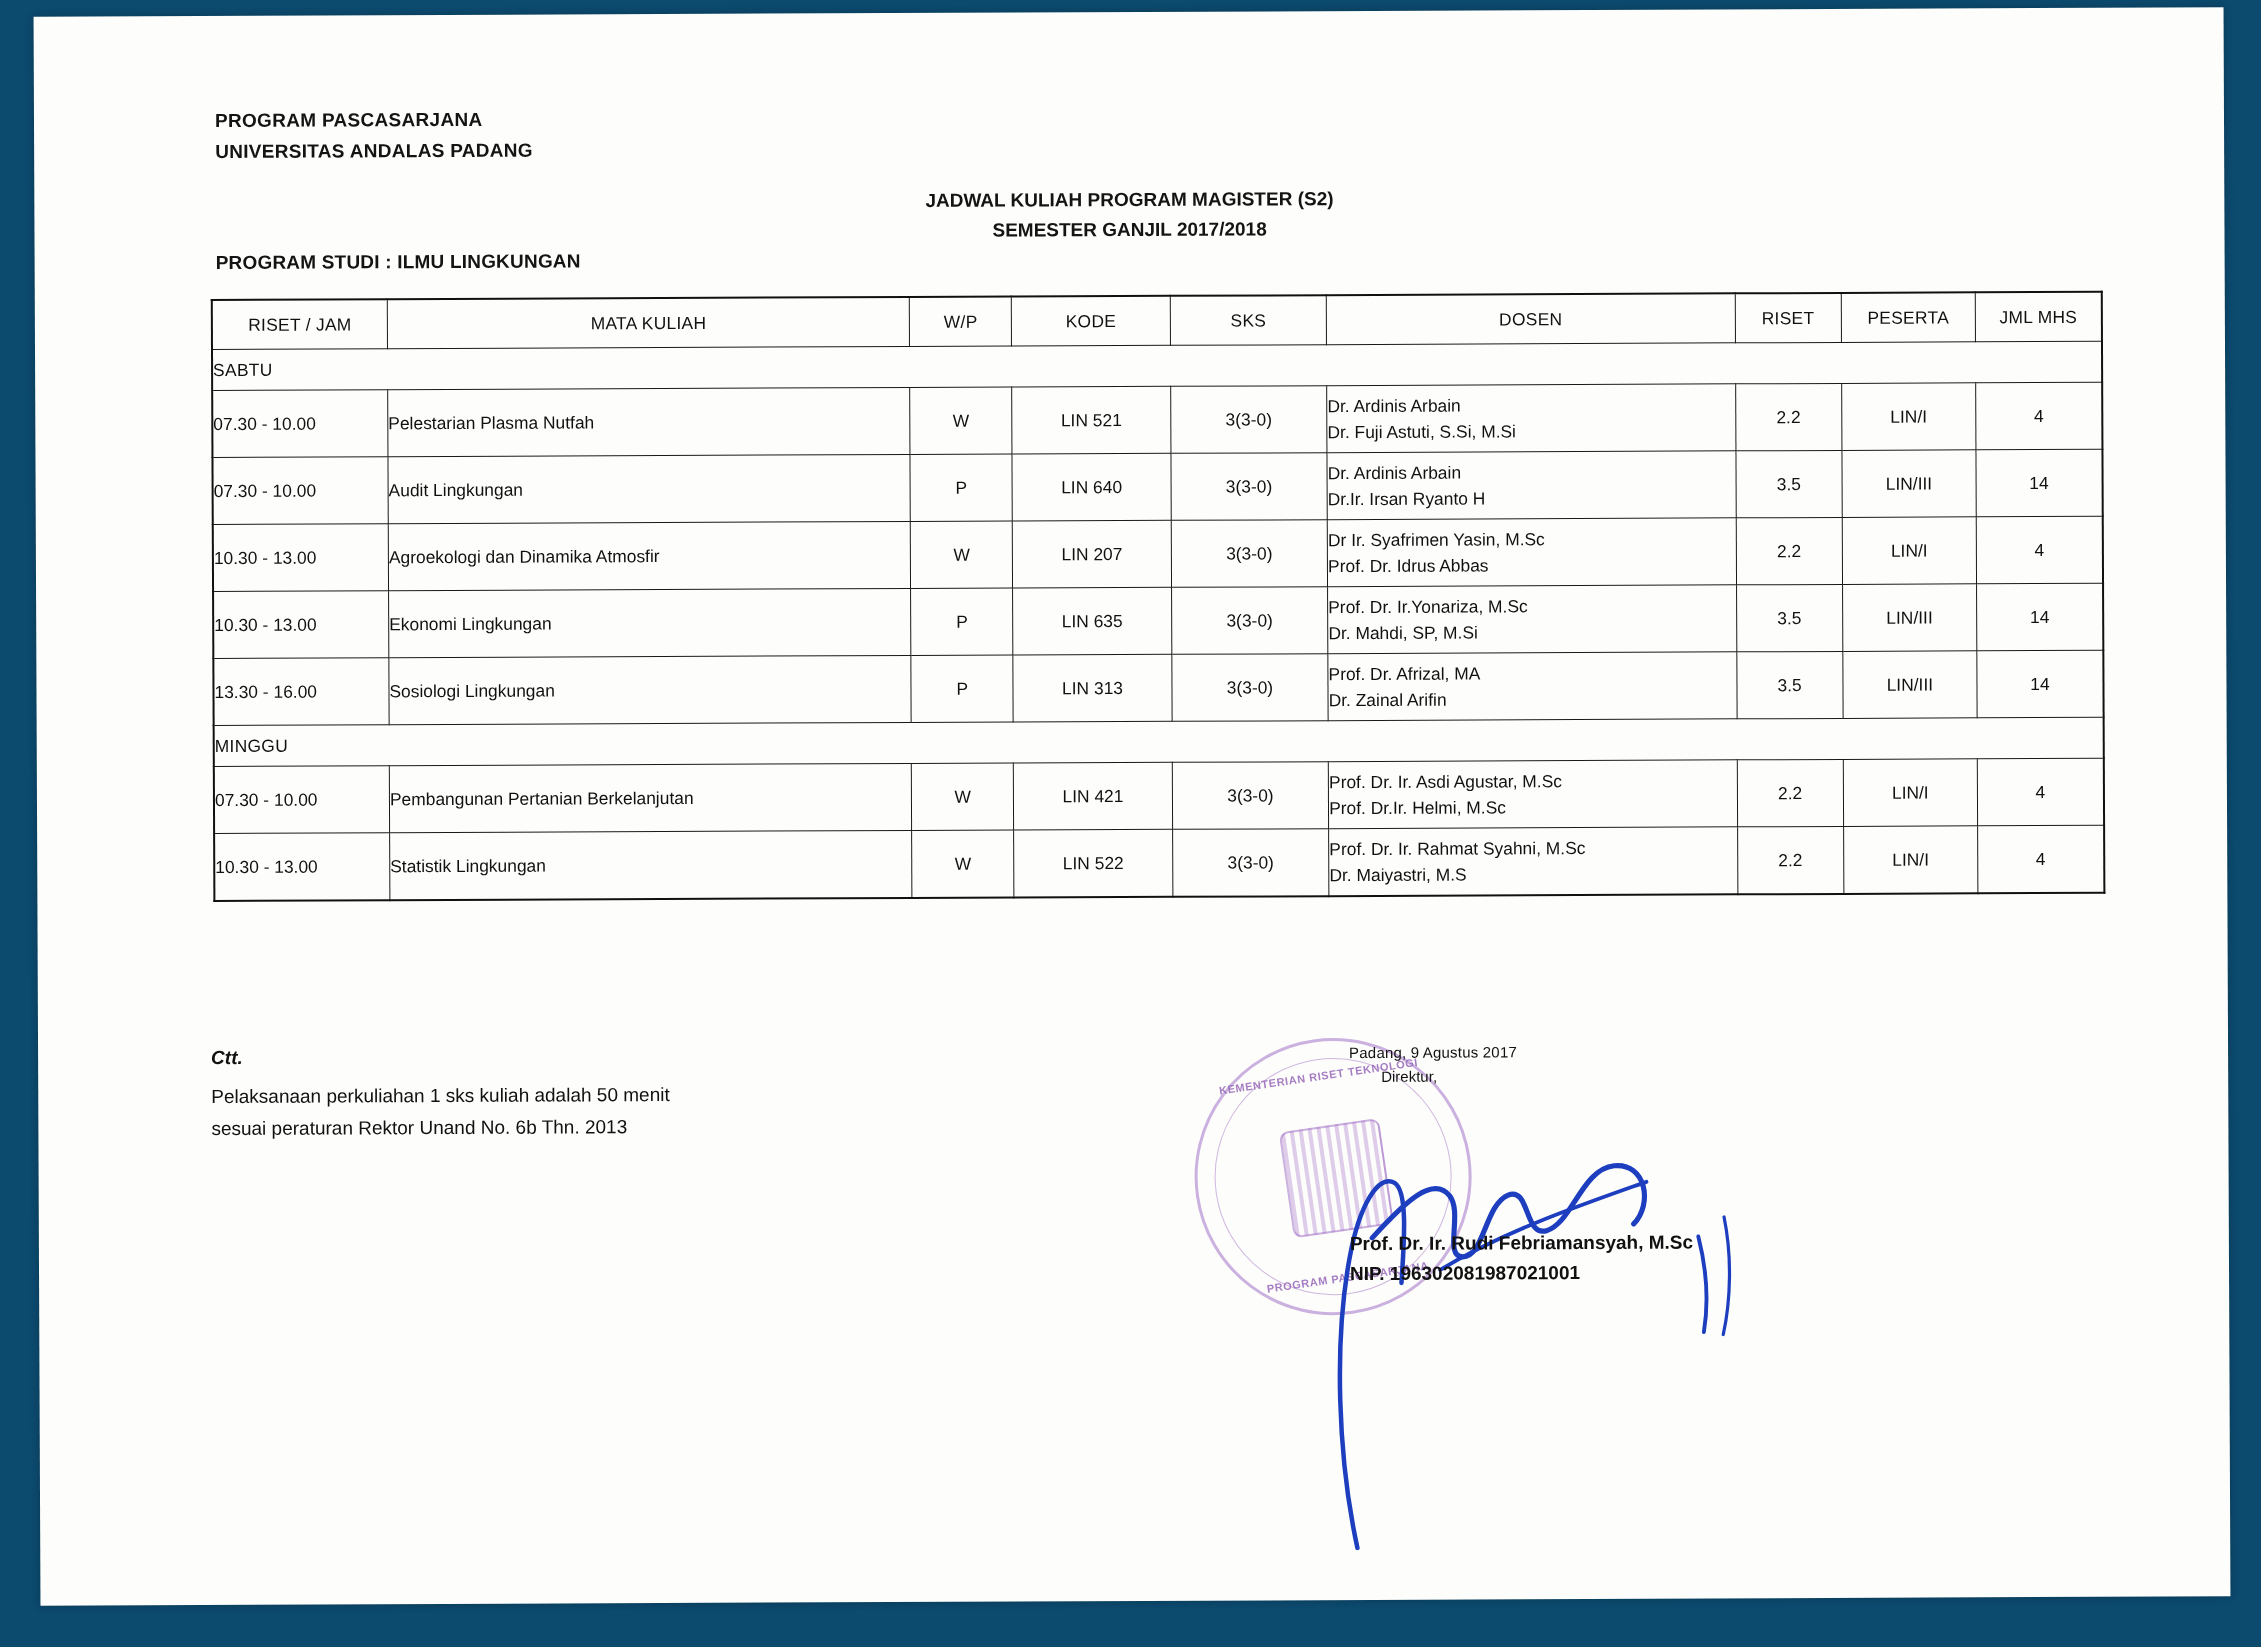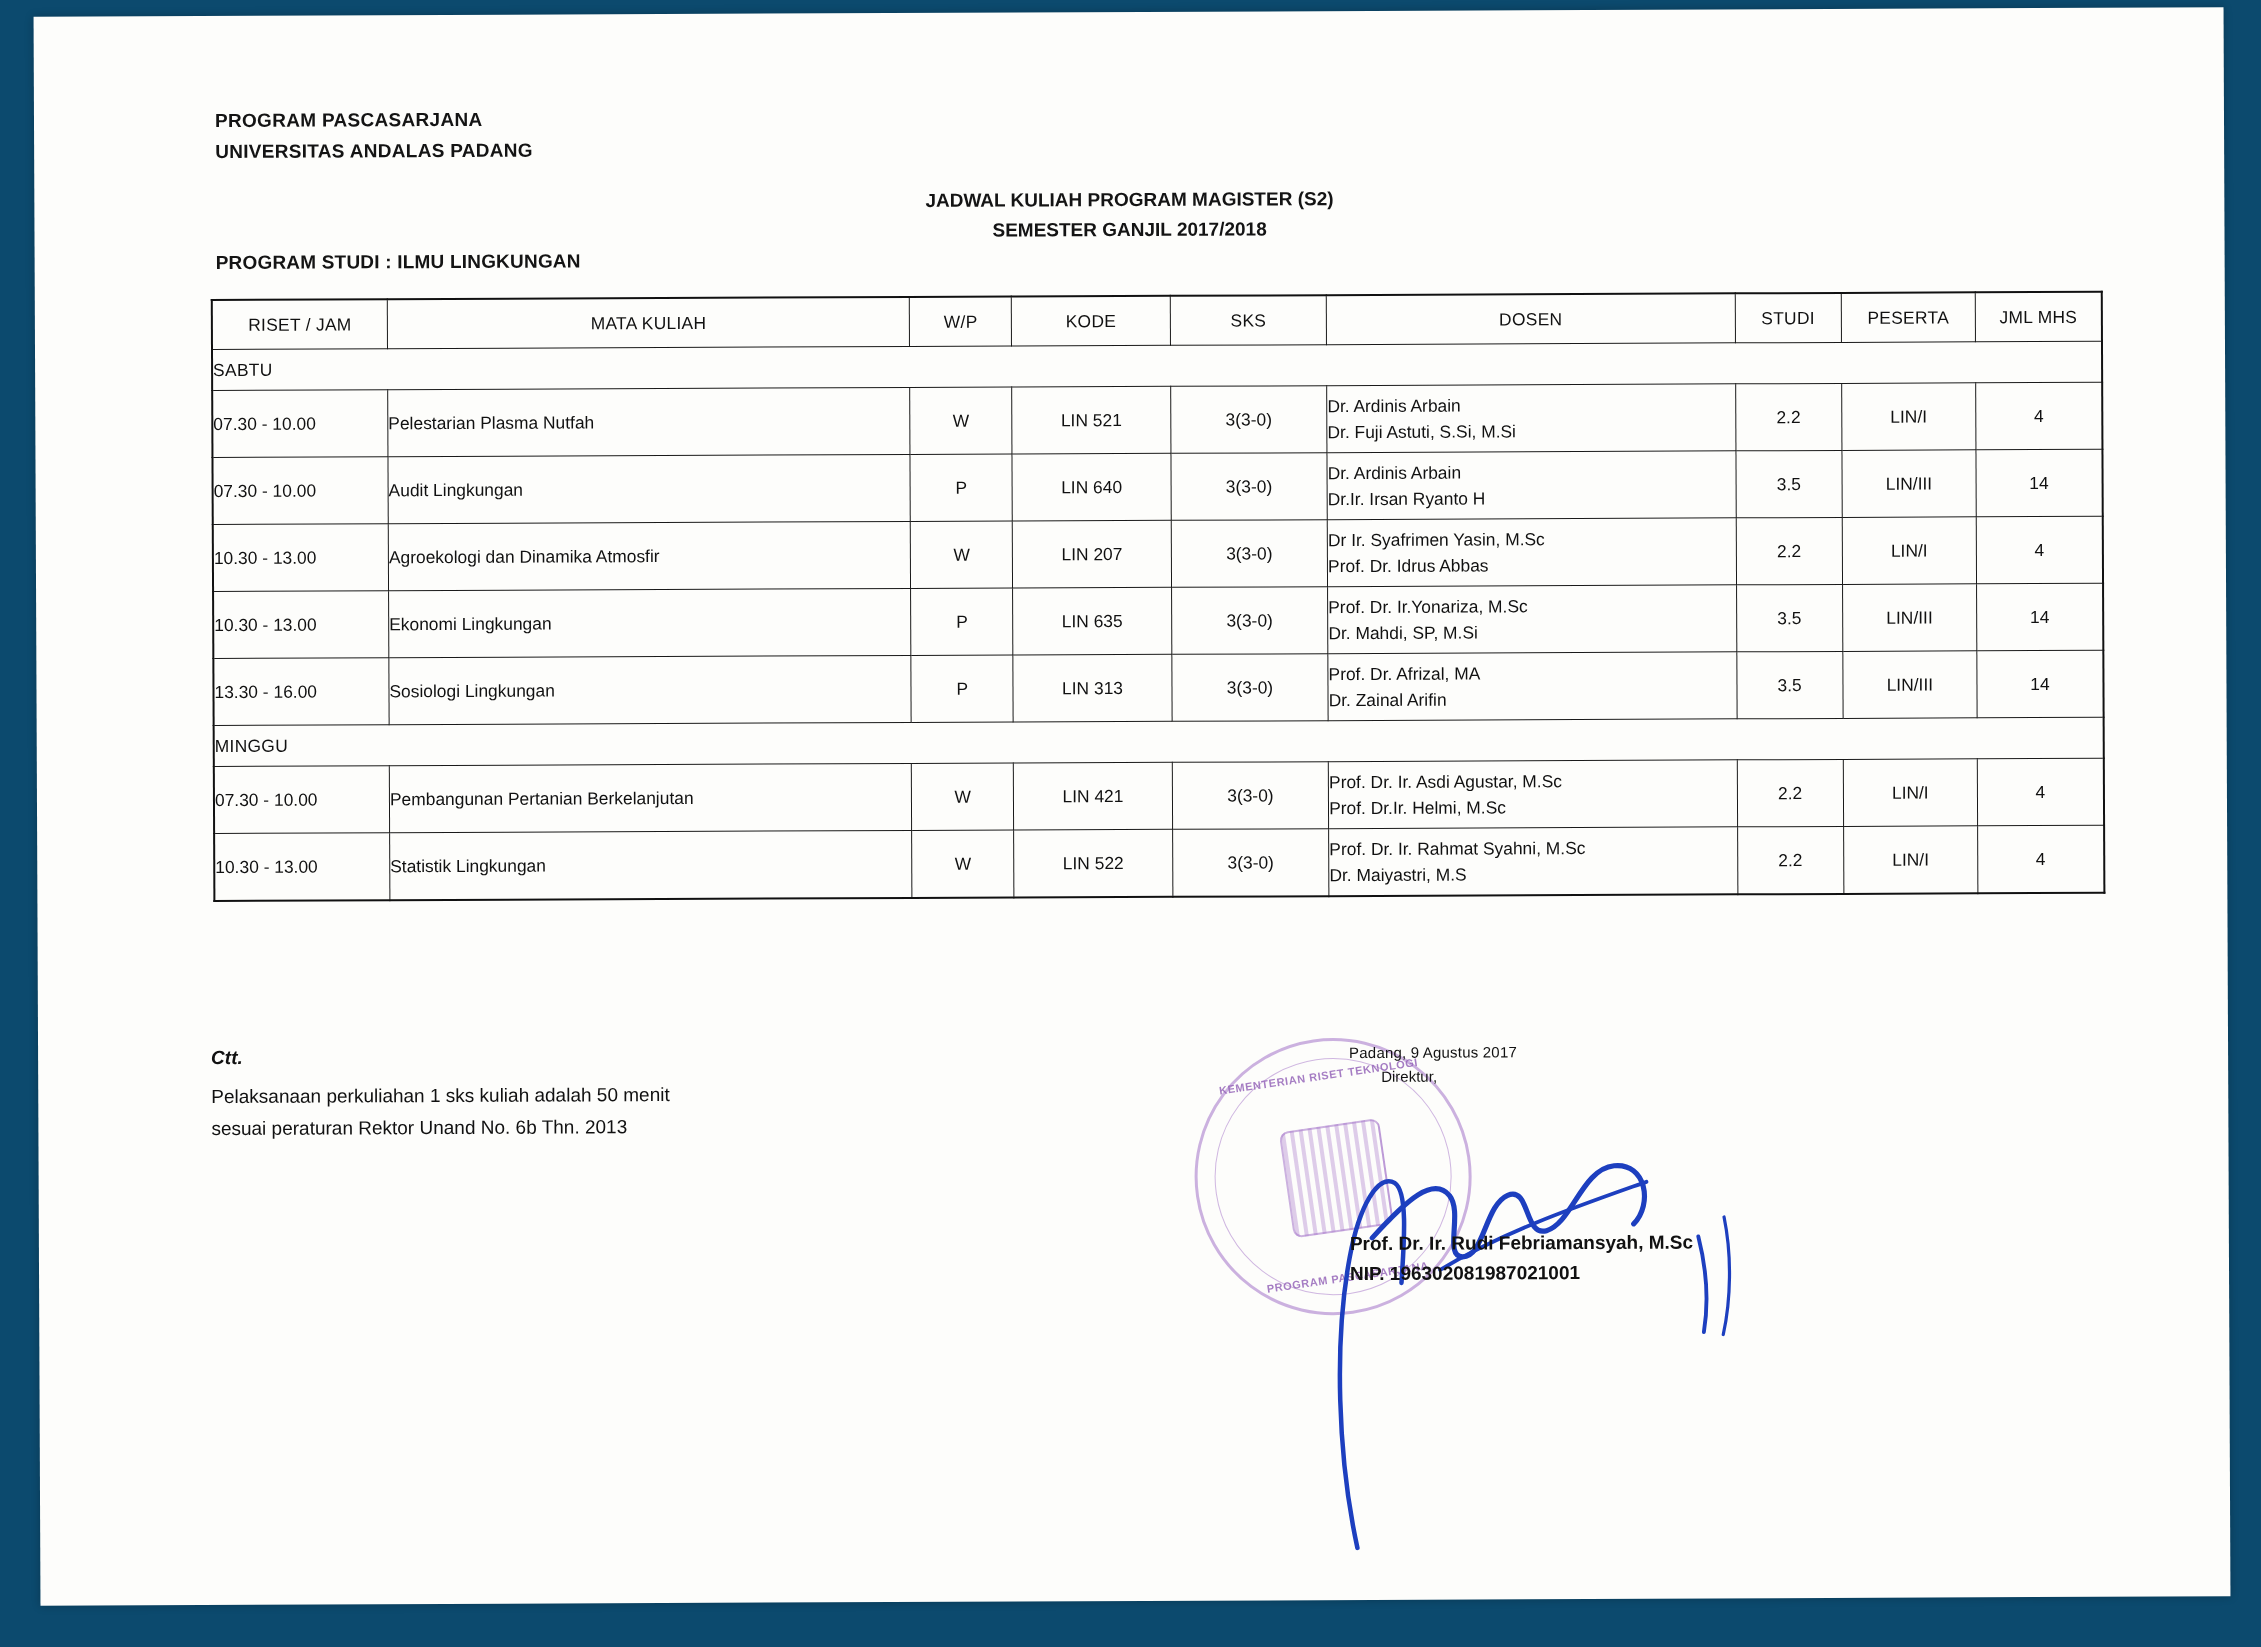--- a/index.html
+++ b/index.html
@@ -229,21 +229,21 @@
             <col style="width:119px">
           </colgroup>
           <thead>
             <tr>
               <th class="hd">RISET / JAM</th>
               <th class="hd">MATA KULIAH</th>
               <th class="hd">W/P</th>
               <th class="hd">KODE</th>
               <th class="hd">SKS</th>
               <th class="hd">DOSEN</th>
-              <th class="hd">STUDI</th>
+              <th class="hd">RISET</th>
               <th class="hd">PESERTA</th>
               <th class="hd">JML MHS</th>
             </tr>
           </thead>
           <tbody>
 
             <tr>
               <td class="daycell" colspan="9">SABTU</td>
             </tr>
             <tr>

